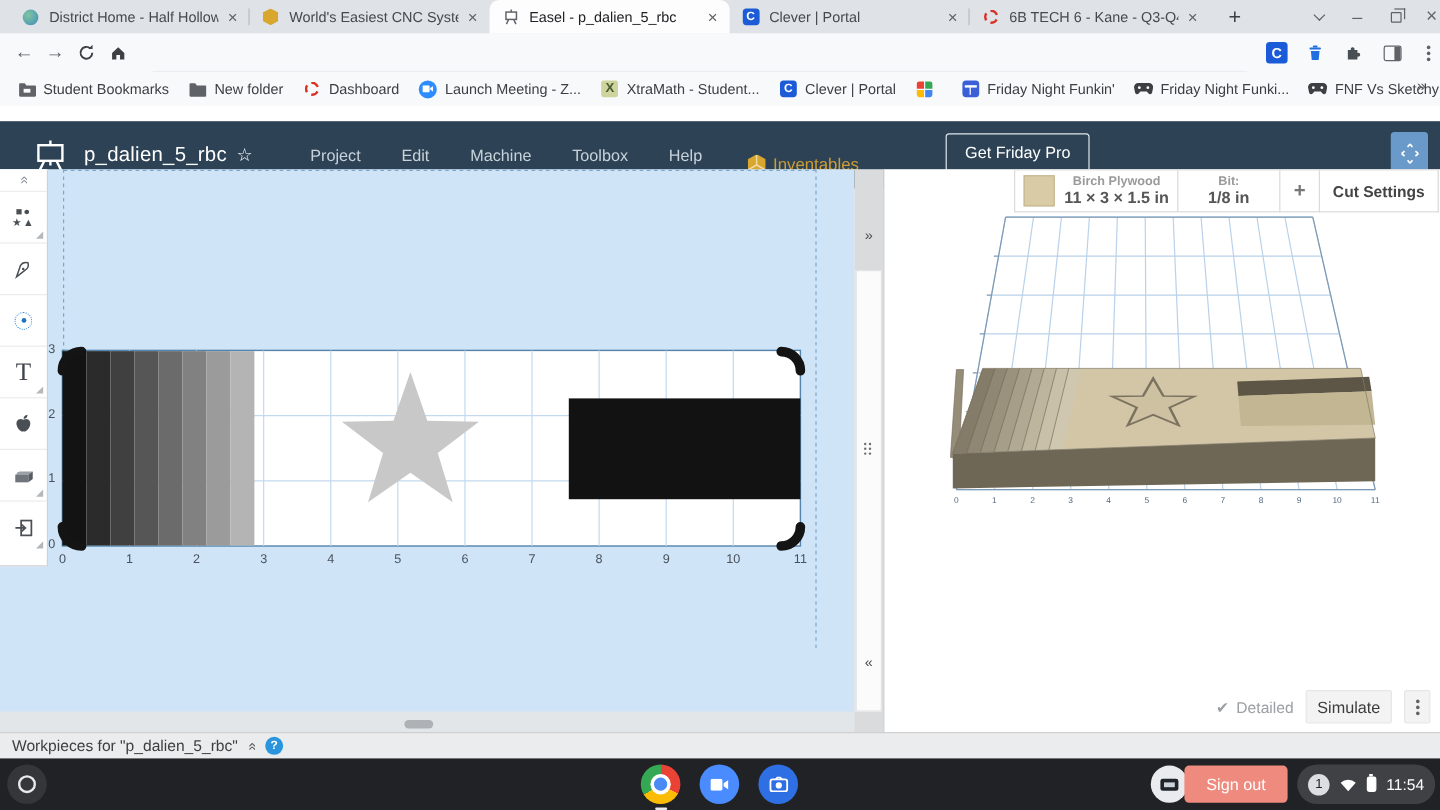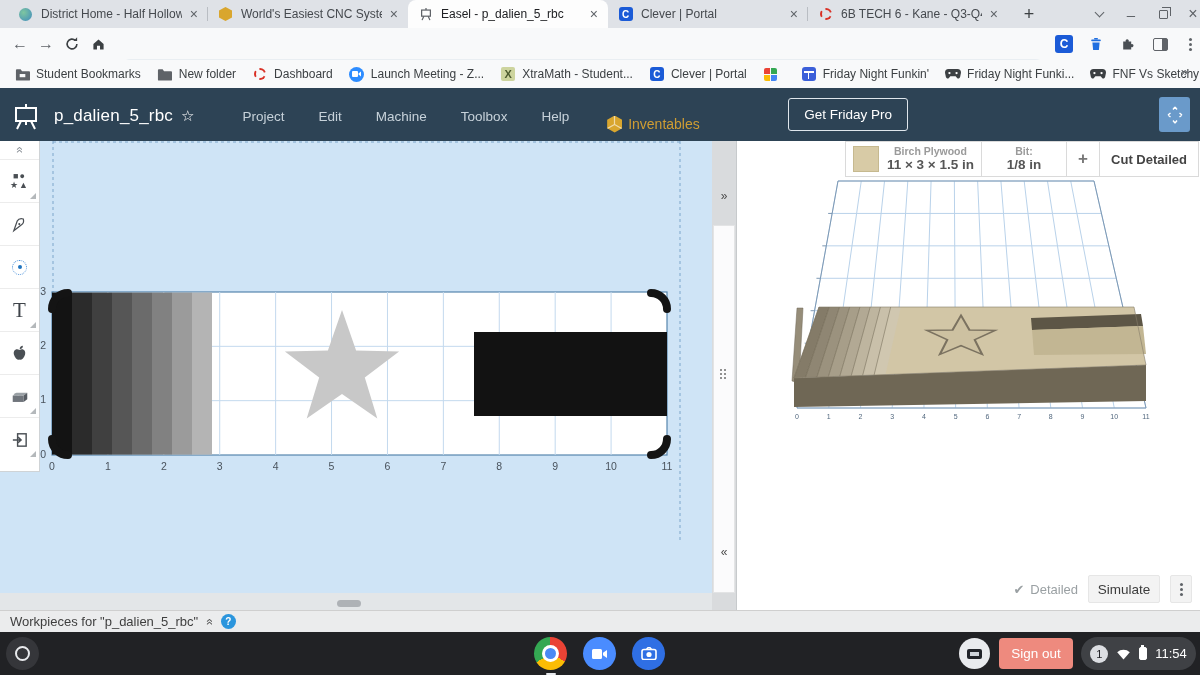--- a/index.html
+++ b/index.html
@@ -27,21 +27,21 @@
   #omni-url { font-size:13px; color:#3c4043; flex:1; white-space:nowrap; overflow:hidden; }
   .tb-right { position:absolute; top:4px; width:24px; height:24px; display:flex; align-items:center; justify-content:center; }
 
   
   #bookmarks { position:absolute; left:0; top:60px; width:1200px; height:28px; background:#f8f9fa; display:flex; align-items:center; padding-left:8px; gap:4px;justify-content:space-between; }
   .bm { display:flex; align-items:center; gap:6px; font-size:12px; color:#3c4043; padding:3px 6px; border-radius:4px; white-space:nowrap; }
   .bmicon { width:16px; height:16px; display:inline-flex; align-items:center; justify-content:center; }
   #bm-overflow { position:absolute; right:12px; top:4px; color:#5f6368; font-size:13px; }
 
   
-  #easel-header { position:absolute; left:0; top:88px; width:1200px; height:56px; background:#2d4355; display:flex; align-items:center; }
+  #easel-header { position:absolute; left:0; top:101px; width:1200px; height:56px; background:#2d4355; display:flex; align-items:center;padding-left:16px; }
   #easel-logo { margin-left:10px; }
   #proj-title { color:#fff; font-size:17px; margin-left:12px; letter-spacing:.2px; }
   #proj-star { color:#fff; font-size:15px; margin-left:8px; }
   .menu-item { color:#c7d2da; font-size:13.5px; margin-left:34px; }
   #brand { display:flex; gap:6px; margin-left:38px;margin-top:16px; }
   #brand span { color:#cf9d33; font-size:14px; }
   #get-pro { position:absolute; right:292px; top:10px; height:33px; padding:0 15px; border:1px solid #dfe6ec; border-radius:3px; color:#fff; font-size:13.5px; display:flex; align-items:center; background:transparent; }
   #carve-btn { position:absolute; right:48px; top:9px; width:240px; height:35px; background:#6294c6; border-radius:3px; color:#fff; font-size:14.5px; display:flex; align-items:center; justify-content:center; }
   #expand-btn { position:absolute; right:10px; top:9px; width:31px; height:35px; background:#6a9aca; border-radius:3px; display:flex; align-items:center; justify-content:center; }
 
@@ -90,21 +90,21 @@
   .shelf-app { position:absolute; top:5px; width:33px; height:33px; border-radius:50%; }
   .runline { position:absolute; top:41px; width:10px; height:2px; border-radius:1px; background:#e8eaed; }
   #chrome-ball { background:conic-gradient(#ea4335 0 33%, #fbbc05 0 66%, #34a853 0 100%); position:relative; }
   #chrome-ball::before { content:""; position:absolute; left:8px; top:8px; width:17px; height:17px; background:#fff; border-radius:50%; }
   #chrome-ball::after { content:""; position:absolute; left:11px; top:11px; width:11px; height:11px; background:#4a8af4; border-radius:50%; }
   #zoom-ball { background:#4a8cff; display:flex; align-items:center; justify-content:center; }
   #cam-ball { background:#2f6fe4; display:flex; align-items:center; justify-content:center; }
   #screen-btn { position:absolute; right:210px; top:6px; width:31px; height:31px; border-radius:50%; background:#e9ebee; display:flex; align-items:center; justify-content:center; }
   #screen-btn i { width:15px; height:10px; background:#20242a; border-radius:2px; display:block; position:relative; }
   #screen-btn i::after { content:""; position:absolute; left:3px; top:3px; width:9px; height:4px; background:#cdd3da; }
-  #signout-btn { position:absolute; right:127px; top:6px; width:74px; height:31px; background:#ee8a7e; border-radius:4px; color:#fff; font-size:13.5px; display:flex; align-items:center; justify-content:center; }
+  #signout-btn { position:absolute; right:127px; top:6px; width:86px; height:31px; background:#ee8a7e; border-radius:4px; color:#fff; font-size:13.5px; display:flex; align-items:center; justify-content:center; }
   #status-pill { position:absolute; right:4px; top:5px; width:115px; height:33px; border-radius:17px; background:#3f4145; display:flex; align-items:center; justify-content:center; gap:8px; }
   #notif-badge { width:18px; height:18px; border-radius:50%; background:#dcdee2; color:#202124; font-size:11px; display:flex; align-items:center; justify-content:center; }
   #clock { color:#fff; font-size:13px; }
   .batt { width:8px; height:13px; border:1.4px solid #fff; border-radius:2px; position:relative; background:#fff; }
   .batt::before { content:""; position:absolute; left:1px; top:-3px; width:3px; height:2px; background:#fff; }
 
   svg { display:block; }
   .blue-sq { border-radius:3px; background:#1b5bd7; color:#fff; font-weight:bold; display:inline-flex; align-items:center; justify-content:center; }
   .hexa { display:inline-block; background:#d9a62e; clip-path:polygon(50% 0,100% 25%,100% 75%,50% 100%,0 75%,0 25%); }
   .dashed-circle { border:2px dashed #d93025; border-radius:50%; }
@@ -496,21 +496,21 @@
         <span style="text-align:center;">
           <span class="mlab" style="display:block;">Birch Plywood</span>
           <span class="mval" style="display:block;">11 × 3 × 1.5 in</span>
         </span>
       </div>
       <div class="mcell" style="width:85px;flex-direction:column;">
         <span class="mlab">Bit:</span>
         <span class="mval">1/8 in</span>
       </div>
       <div class="mcell" style="width:33px;font-size:17px;color:#777;">+</div>
-      <div class="mcell" style="width:99px;font-size:13px;color:#444;">Cut Detailed</div>
+      <div class="mcell" style="width:99px;font-size:13px;color:#444;">Cut Settings</div>
     </div>
 
     <svg id="preview-svg" width="464" height="430" viewBox="0 0 464 430" style="position:absolute;left:0;top:0;">
       <g id="grid3d">
           <line x1="101" y1="40" x2="60" y2="267" stroke="#b9d2ea" stroke-width="1"></line>
           <line x1="124.27272727272728" y1="40" x2="91.72727272727272" y2="267" stroke="#b9d2ea" stroke-width="1"></line>
           <line x1="147.54545454545456" y1="40" x2="123.45454545454545" y2="267" stroke="#b9d2ea" stroke-width="1"></line>
           <line x1="170.8181818181818" y1="40" x2="155.1818181818182" y2="267" stroke="#b9d2ea" stroke-width="1"></line>
           <line x1="194.0909090909091" y1="40" x2="186.9090909090909" y2="267" stroke="#b9d2ea" stroke-width="1"></line>
           <line x1="217.36363636363637" y1="40" x2="218.63636363636363" y2="267" stroke="#b9d2ea" stroke-width="1"></line>

